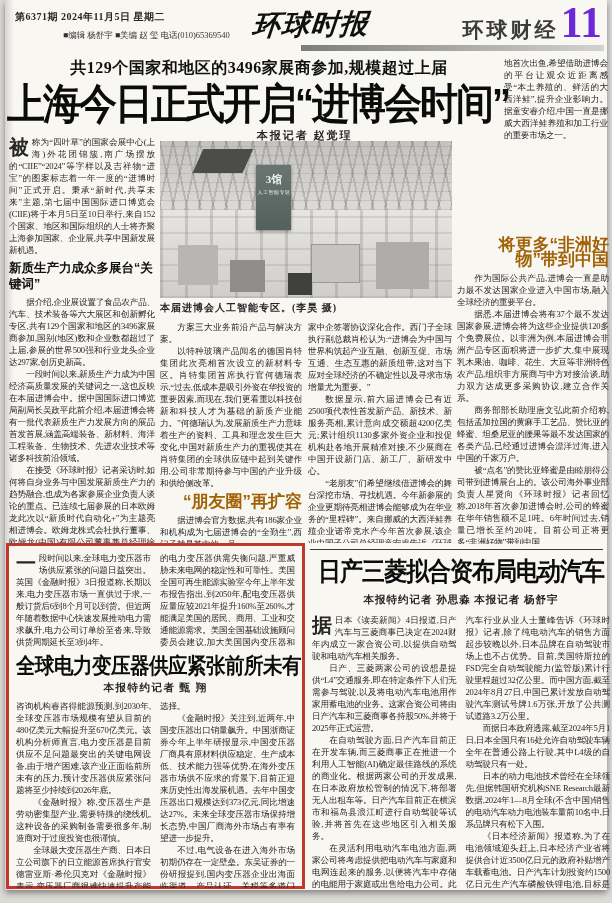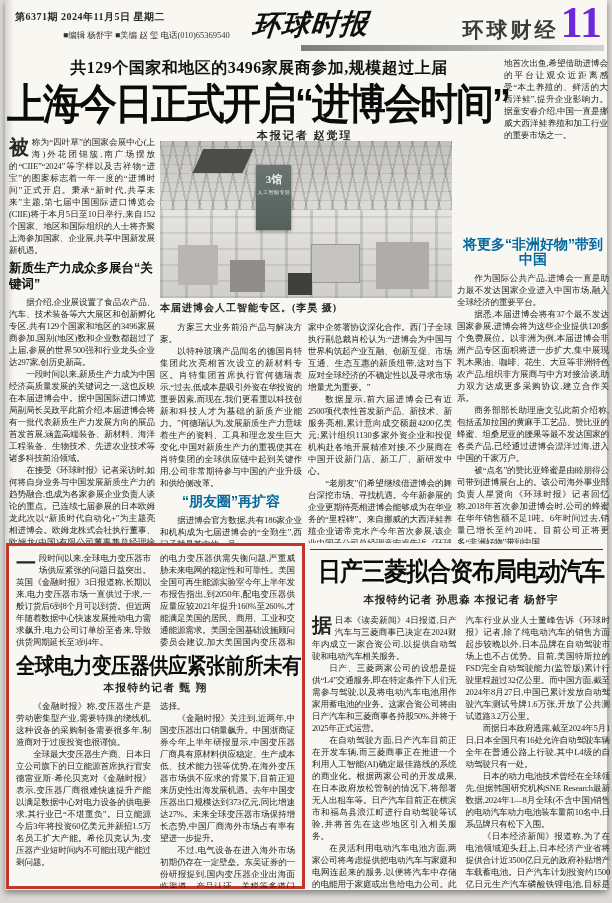--- a/index.html
+++ b/index.html
@@ -34,21 +34,21 @@
         font-size:11px;font-weight:bold;letter-spacing:2px;}
 
   
   .p{margin:0;text-indent:2em;text-align:justify;font-size:8.6px;line-height:12px;letter-spacing:-.2px;}
   .p.nd{text-indent:0;}
   .dc{float:left;font-size:20px;line-height:21px;font-weight:900;padding:1px 3px 0 0;
         font-family:"Liberation Sans","DejaVu Sans",sans-serif;}
   .sub-left{font-family:"Liberation Sans","DejaVu Sans",sans-serif;font-weight:900;
         font-size:12.5px;line-height:16px;margin:4px 0;color:#111;}
   .sub-center{font-family:"Liberation Sans","DejaVu Sans",sans-serif;font-weight:900;
-        font-size:14px;line-height:15px;margin:5px 0;text-align:center;color:#0369a1;}
+        font-size:17px;line-height:15px;margin:5px 0;text-align:right;color:#a16207;}
   .colbox{position:absolute;overflow:hidden;}
 
   
   .photo{position:absolute;left:155px;top:141px;width:292px;height:157px;overflow:hidden;
         background:linear-gradient(180deg,#cfcecb 0%,#dddcd9 45%,#e6e5e2 60%,#d5d4d1 100%);
         box-shadow:0 0 0 1px #b9b8b5 inset;}
   .ph-ceiling{position:absolute;top:0;left:0;right:0;height:44%;
         background:repeating-linear-gradient(78deg,rgba(70,70,68,.20) 0 2px,transparent 2px 13px),
                    repeating-linear-gradient(-78deg,rgba(70,70,68,.20) 0 2px,transparent 2px 13px),
                    repeating-linear-gradient(0deg,rgba(90,90,88,.15) 0 1px,transparent 1px 9px),
@@ -173,20 +173,21 @@
 
         </div>
         <div>
           <p class="p nd">的电力变压器供需失衡问题,严重威胁未来电网的稳定性和可靠性。美国全国可再生能源实验室今年上半年发布报告指出,到2050年,配电变压器供应量应较2021年提升160%至260%,才能满足美国的居民、商用、工业和交通能源需求。美国全国基础设施顾问委员会建议,加大美国国内变压器和相关关键元件生产将是解决变压器供应不足的最佳</p>
         </div>
       </div>
       <div class="t-headline">全球电力变压器供应紧张前所未有</div>
       <div class="t-byline">本报特约记者 甄 翔</div>
       <div class="t-body">
         <div>
+          <p class="p nd">咨询机构睿咨得能源预测,到2030年,全球变压器市场规模有望从目前的480亿美元大幅提升至670亿美元。该机构分析师直言,电力变压器是目前供应不足问题最突出的关键电网设备,由于增产困难,该产业正面临前所未有的压力,预计变压器供应紧张问题将至少持续到2026年底。</p>
           <p class="p">《金融时报》称,变压器生产是劳动密集型产业,需要特殊的绕线机,这种设备的采购制备需要很多年,制造商对于过度投资也很谨慎。</p>
           <p class="p">全球最大变压器生产商、日本日立公司旗下的日立能源首席执行官安德雷亚斯·希伦贝克对《金融时报》表示,变压器厂商很难快速提升产能以满足数据中心对电力设备的供电要求,其行业已“不堪重负”。日立能源今后3年将投资60亿美元并新招1.5万名员工扩大产能。希伦贝克认为,变压器产业短时间内不可能出现产能过剩问题。</p>
 
         </div>
         <div>
           <p class="p nd">选择。</p>
           <p class="p">《金融时报》关注到,近两年,中国变压器出口销量飙升。中国浙商证券今年上半年研报显示,中国变压器厂商具有原材料供应稳定、生产成本低、技术能力强等优势,在海外变压器市场供不应求的背景下,目前正迎来历史性出海发展机遇。去年中国变压器出口规模达到373亿元,同比增速达27%。未来全球变压器市场保持增长态势,中国厂商海外市场占有率有望进一步提升。</p>
           <p class="p">不过,电气设备在进入海外市场初期仍存在一定壁垒。东吴证券的一份研报提到,国内变压器企业出海面临渠道、产品认证、关税等多道门槛,但中长期来看,海外市场吸引力较大,前景非常广阔。</p>
 
         </div>

